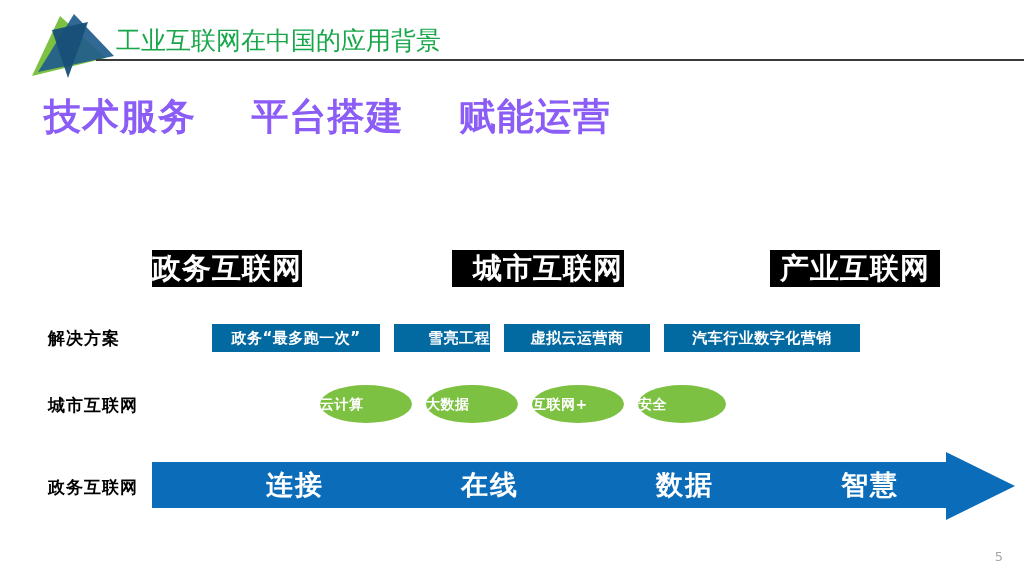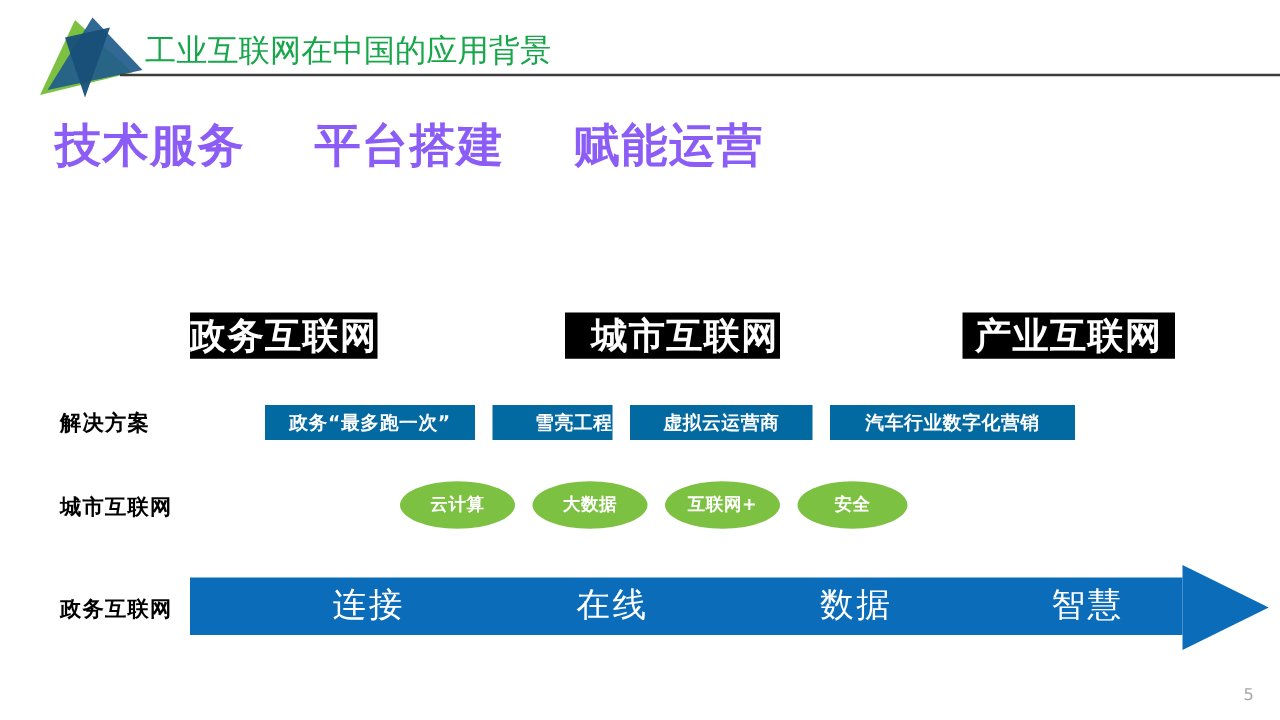--- a/index.html
+++ b/index.html
@@ -100,21 +100,20 @@
 
   
   .tech-ellipse {
     position: absolute;
     background: #7DC142;
     color: #ffffff;
     font-size: 14px;
     font-weight: bold;
     height: 38px;
     line-height: 38px;
-    text-align: center;
     border-radius: 50%;
     white-space: nowrap;
     letter-spacing: 0.5px;
   }
 
   
   #arrow-wrap {
     position: absolute;
     left: 152px;
     top: 452px;
@@ -139,21 +138,21 @@
     border-bottom: 34px solid transparent;
     border-left: 69px solid #0B6DBA;
   }
   .arrow-label {
     position: absolute;
     top: 10px;
     height: 52px;
     line-height: 46px;
     color: #ffffff;
     font-size: 27px;
-    font-weight: normal;
+    font-weight: bold;
     text-align: center;
     white-space: nowrap;
     letter-spacing: 2px;
   }
 
   
   #page-number {
     position: absolute;
     right: 21px;
     bottom: 12px;

